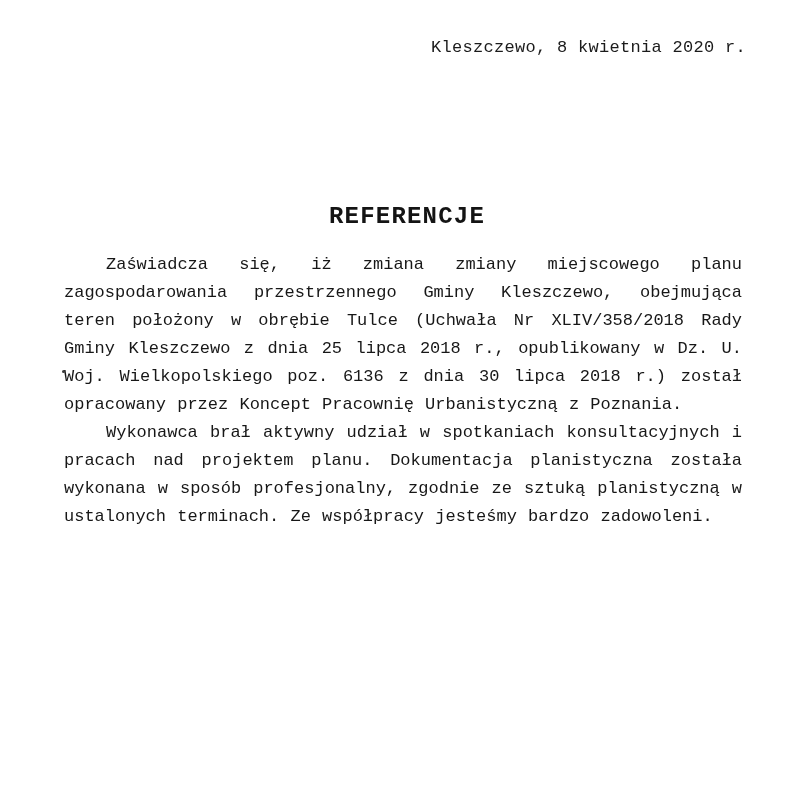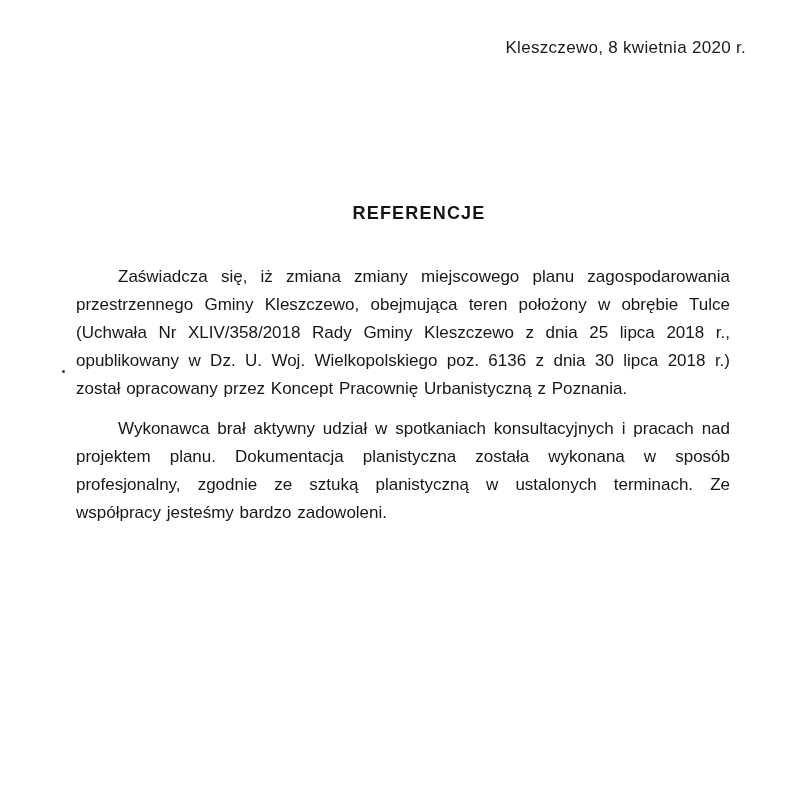--- a/index.html
+++ b/index.html
@@ -5,56 +5,56 @@
   html, body {
     margin: 0;
     padding: 0;
     background: #ffffff;
   }
   .page {
     position: relative;
     width: 800px;
     height: 628px;
     background: #ffffff;
-    font-family: Liberation Sans, sans-serif;
+    font-family: Liberation Mono, monospace;
     color: #161616;
     overflow: hidden;
   }
   .date-line {
     position: absolute;
     top: 38px;
     left: 0;
     right: 54px;
     text-align: right;
     font-size: 17px;
     letter-spacing: 0.3px;
     color: #1b1b1b;
   }
   .doc-title {
     position: absolute;
     top: 203px;
-    left: 80px;
+    left: 68px;
     width: 678px;
     text-align: center;
-    font-size: 18px;
+    font-size: 24px;
     font-weight: bold;
     letter-spacing: 1.2px;
     color: #141414;
   }
   .doc-body {
     position: absolute;
     top: 251px;
     left: 64px;
     width: 678px;
     font-size: 17px;
     line-height: 28px;
     color: #171717;
   }
   .doc-body p {
-    margin: 12px;
+    margin: 0;
     text-align: justify;
     text-indent: 42px;
     word-spacing: 1px;
   }
   .italic-seg {
     font-style: italic;
   }
   .scan-speck {
     position: absolute;
     left: 62px;

